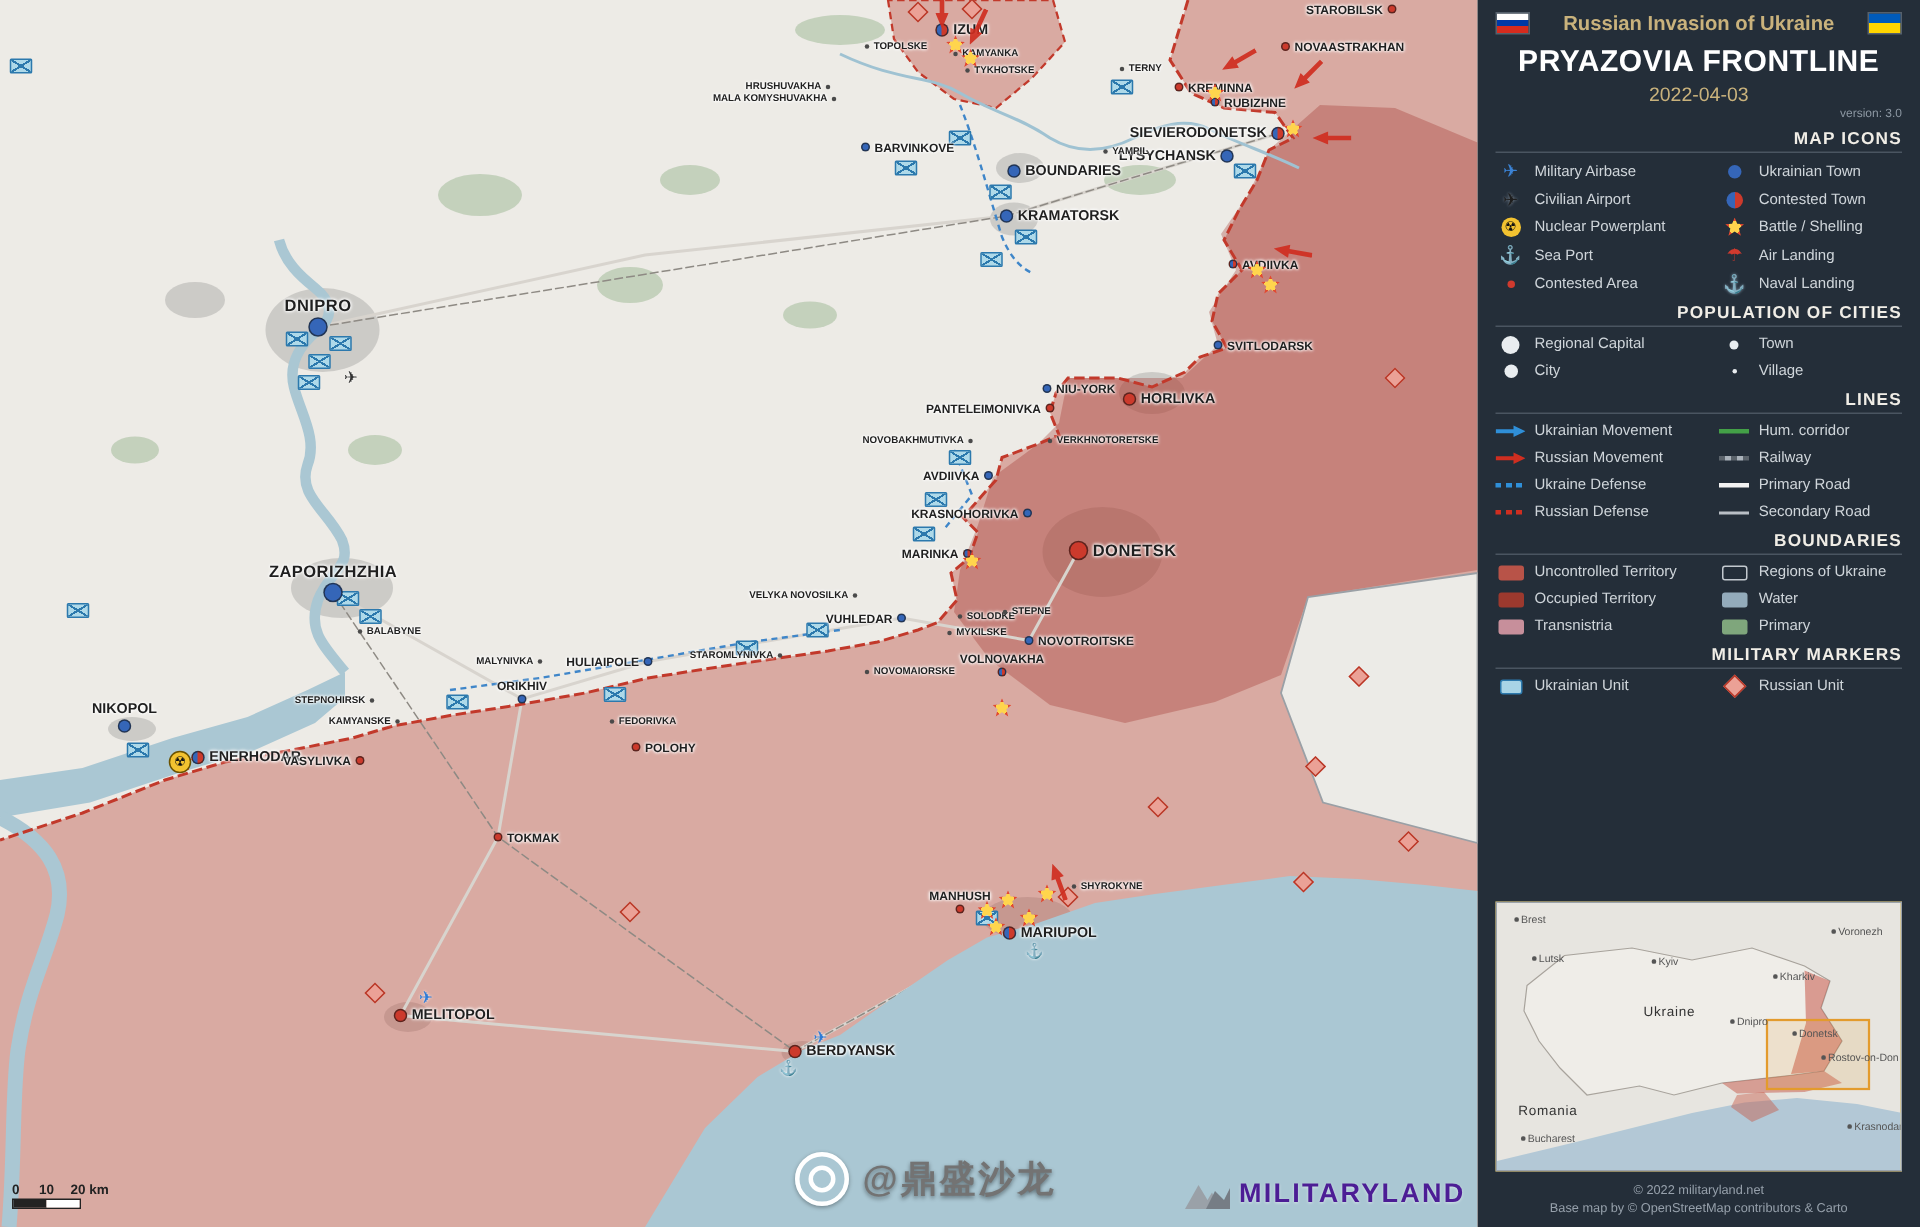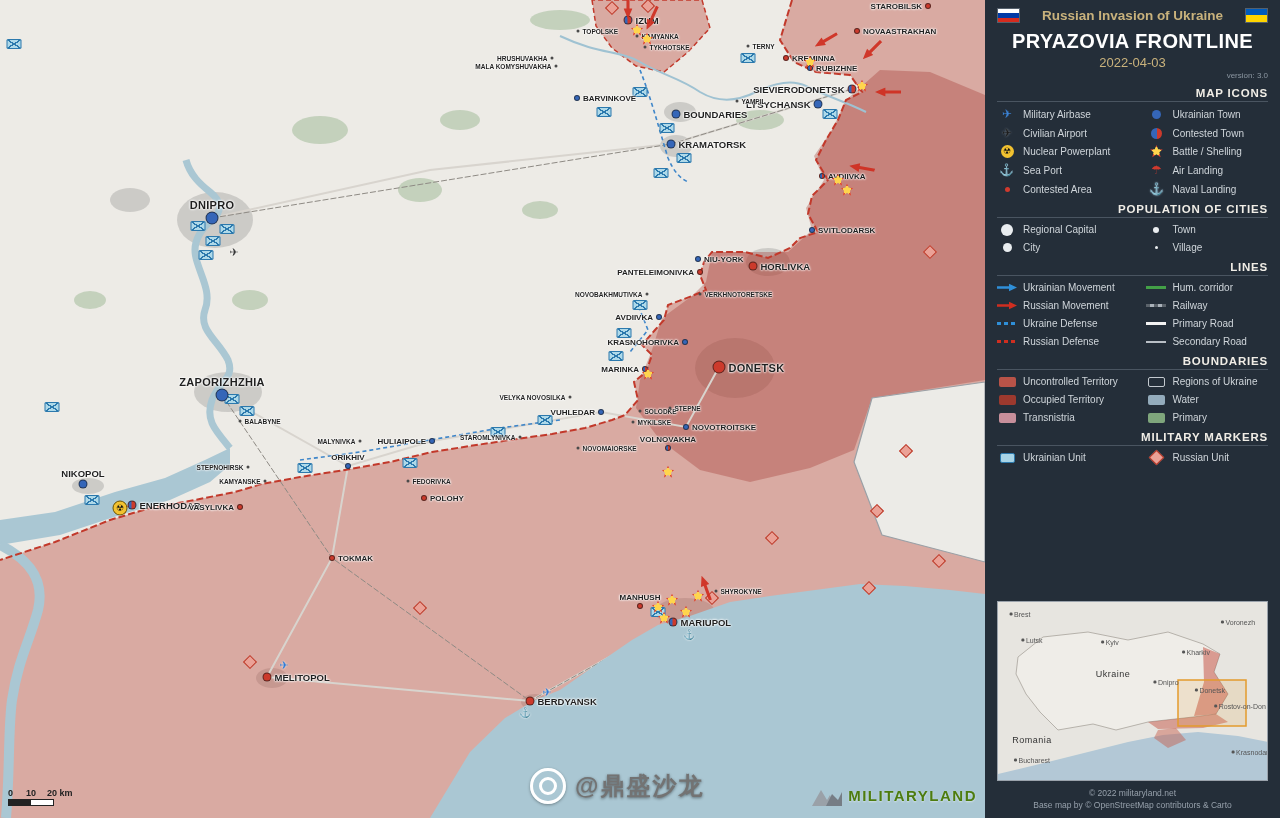--- a/index.html
+++ b/index.html
@@ -56,21 +56,21 @@
   .sb-n0{left:0;} .sb-n1{left:18px;} .sb-n2{left:39px;}
   .sb-bar{display:flex;width:44px;height:5px;border:1px solid #222;}
   .sb-bar i{display:block;width:22px;height:100%;}
   .sb-bar .b{background:#222;} .sb-bar .w{background:#fff;}
 
   .watermark{position:absolute;left:530px;bottom:14px;display:flex;align-items:center;gap:9px;z-index:9;color:#737373;}
   .cam{width:30px;height:30px;border:3px solid #fff;border-radius:50%;position:relative;box-shadow:0 1px 3px rgba(0,0,0,.35);}
   .cam::before{content:"";position:absolute;left:50%;top:50%;width:12px;height:12px;border:3px solid #fff;border-radius:50%;transform:translate(-50%,-50%);}
   .wm-text{font-size:24px;font-weight:bold;letter-spacing:2px;text-shadow:0 1px 3px rgba(0,0,0,.45);}
   .brand{position:absolute;right:8px;bottom:12px;display:flex;align-items:center;gap:6px;z-index:9;}
-  .brand .bt{font-size:15px;font-weight:bold;letter-spacing:1.5px;color:#4d7c0f;text-shadow:0 1px 2px rgba(255,255,255,.5);}
+  .brand .bt{font-size:18px;font-weight:bold;letter-spacing:1.5px;color:#4c1d95;text-shadow:0 1px 2px rgba(255,255,255,.5);}
 
   
   .sidebar{width:295px;height:818px;box-sizing:border-box;background:#242e39;color:#d6dbe0;
     padding:8px 12px 6px;display:flex;flex-direction:column;}
   .hdr-row{display:flex;align-items:center;gap:8px;}
   .flag{width:21px;height:13px;border:1px solid #55606c;flex:0 0 21px;}
   .flag-ru{background:linear-gradient(180deg,#fff 0 33%,#0039a6 33% 66%,#d52b1e 66% 100%);}
   .flag-ua{background:linear-gradient(180deg,#005bbb 0 50%,#ffd500 50% 100%);}
   .hdr-title{flex:1;text-align:center;color:#c9b27c;font-size:13.5px;font-weight:bold;}
   h1{margin:7px 0 2px;text-align:center;color:#fff;font-size:20px;letter-spacing:.4px;}

